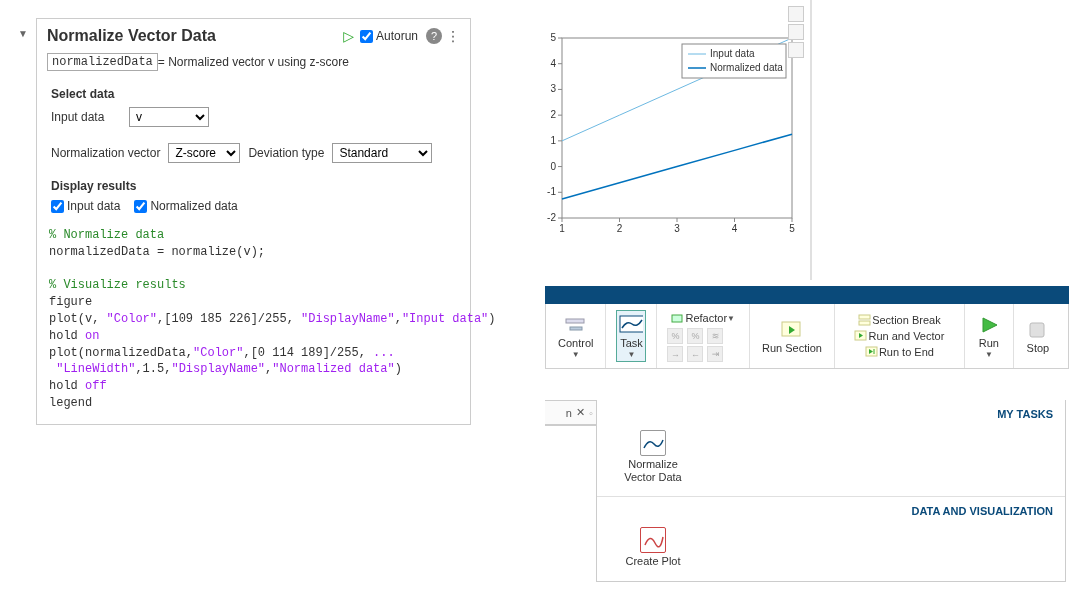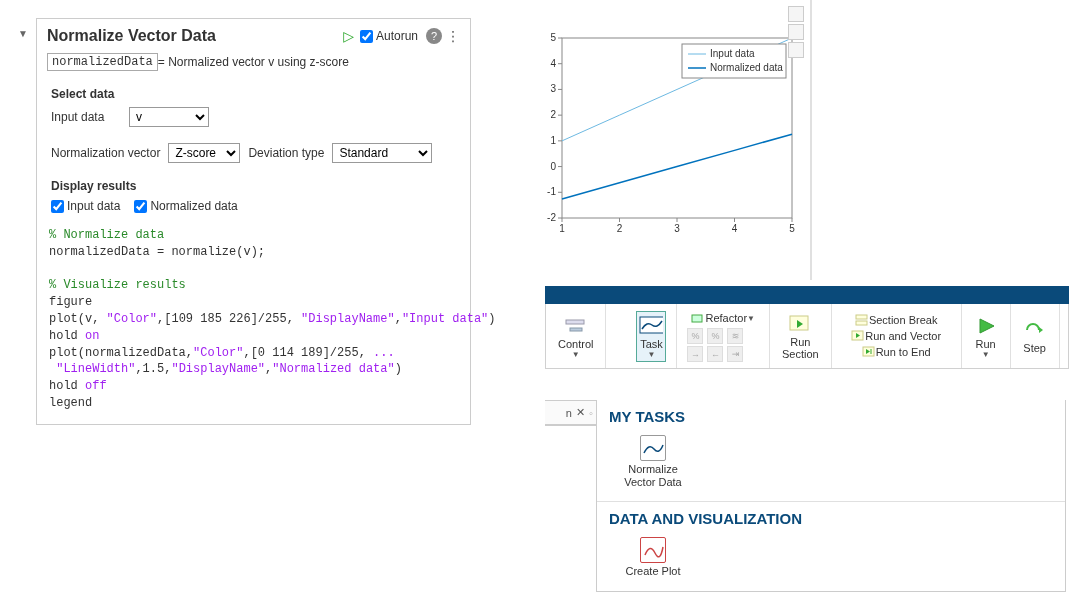--- a/index.html
+++ b/index.html
@@ -46,31 +46,31 @@
   .right-strip { position: absolute; right: 265px; top: 6px; display: flex; flex-direction: column; gap: 2px; }
   .strip-icon { width: 16px; height: 16px; border: 1px solid #ccc; background: #f5f5f5; }
   
   
   .ribbon { position: absolute; left: 545px; top: 286px; right: 0; height: 115px; background: #fff; }
   .ribbon-bluebar { height: 18px; background: #0a4a7a; }
   .ribbon-body { display: flex; border: 1px solid #d0d0d0; border-top: none; }
   .ribbon-grp { display: flex; flex-direction: column; align-items: center; justify-content: center; padding: 6px 10px; border-right: 1px solid #e0e0e0; position: relative; }
   .ribbon-grp.row { flex-direction: column; align-items: flex-start; }
   .ribbon-btn { display: flex; flex-direction: column; align-items: center; gap: 0px; cursor: pointer; padding: 2px; }
-  .ribbon-btn.active { border: 1px solid #5a9; background: #e6f2f9; margin-left: 20px; }
+  .ribbon-btn.active { border: 1px solid #5a9; background: #e6f2f9; }
   .ribbon-label { font-size: 11px; color: #333; text-align: center; line-height: 1.1; }
   .ribbon-icon { width: 24px; height: 24px; display: flex; align-items: center; justify-content: center; }
   .ribbon-small { display: flex; align-items: center; font-size: 11px; padding: 1px 4px; }
   .ribbon-small .smicon { width: 14px; height: 14px; }
   .mini-icons { display: grid; grid-template-columns: repeat(3, 18px); gap: 2px; margin-top: 2px; }
   .mini-icons .mi { width: 16px; height: 16px; background: #eee; border: 1px solid #ddd; color: #aaa; font-size: 9px; text-align: center; line-height: 14px; }
   .drop-arrow { font-size: 8px; color: #555; }
   
   .tasks-pane { position: absolute; left: 596px; top: 400px; width: 470px; border: 1px solid #ccc; background: #fff; border-top: none; }
-  .tasks-pane h4 { color: #0a4a7a; font-size: 15px; font-weight: bold; padding: 8px 12px 4px 12px; }
+  .tasks-pane h4 { color: #0a4a7a; font-size: 11px; font-weight: bold; padding: 8px 12px 4px 12px; text-align: right; }
   .task-item { display: flex; flex-direction: column; align-items: center; width: 80px; padding: 4px; margin: 2px 8px 8px 16px; cursor: pointer; }
   .task-icon { width: 26px; height: 26px; border: 1px solid #999; border-radius: 2px; display: flex; align-items: center; justify-content: center; margin-bottom: 2px; }
   .task-item span { font-size: 11px; text-align: center; line-height: 1.2; }
   .tasks-pane hr { border: none; border-top: 1px solid #e0e0e0; margin: 0; }
   
   .left-fragment { position: absolute; left: 545px; top: 400px; width: 52px; border-top: 1px solid #ccc; border-bottom: 1px solid #ccc; }
   .left-fragment .tabstub { height: 24px; border-bottom: 1px solid #ccc; display: flex; align-items: center; justify-content: flex-end; padding-right: 4px; background: #fafafa; font-size: 11px; color: #555; gap: 4px; }
   .left-fragment .stubbody { height: 70px; padding: 4px 2px; font-size: 11px; color: #555; border-bottom: 1px solid #ccc; direction: rtl; overflow: hidden; white-space: nowrap; }
   
   .divider-vert { position: absolute; left: 810px; top: 0; width: 2px; height: 280px; background: #e0e0e0; }
@@ -271,31 +271,20 @@
       <div class="ribbon-btn">
         <div class="ribbon-icon">
             <svg width="24" height="20">
               <path d="M6 3 L20 10 L6 17 Z" fill="#4b4" stroke="#393"></path>
             </svg>
           </div>
         <span class="ribbon-label">Run</span>
         <span class="drop-arrow">▼</span>
       </div>
     </div>
-    <div class="ribbon-grp">
-      <div class="ribbon-btn">
-        <div class="ribbon-icon">
-            <svg width="24" height="20">
-              <path d="M4 10 A6 6 0 1 1 16 10" fill="none" stroke="#4b4" stroke-width="2"></path>
-              <path d="M16 7 L20 10 L16 13 Z" fill="#4b4"></path>
-            </svg>
-          </div>
-        <span class="ribbon-label">Step</span>
-      </div>
-    </div>
     <div class="ribbon-grp" style="border-right:none">
       <div class="ribbon-btn">
         <div class="ribbon-icon">
             <svg width="24" height="20">
               <rect x="4" y="3" width="14" height="14" rx="2" fill="#e0e0e0" stroke="#bbb"></rect>
             </svg>
           </div>
         <span class="ribbon-label">Stop</span>
       </div>
     </div>

